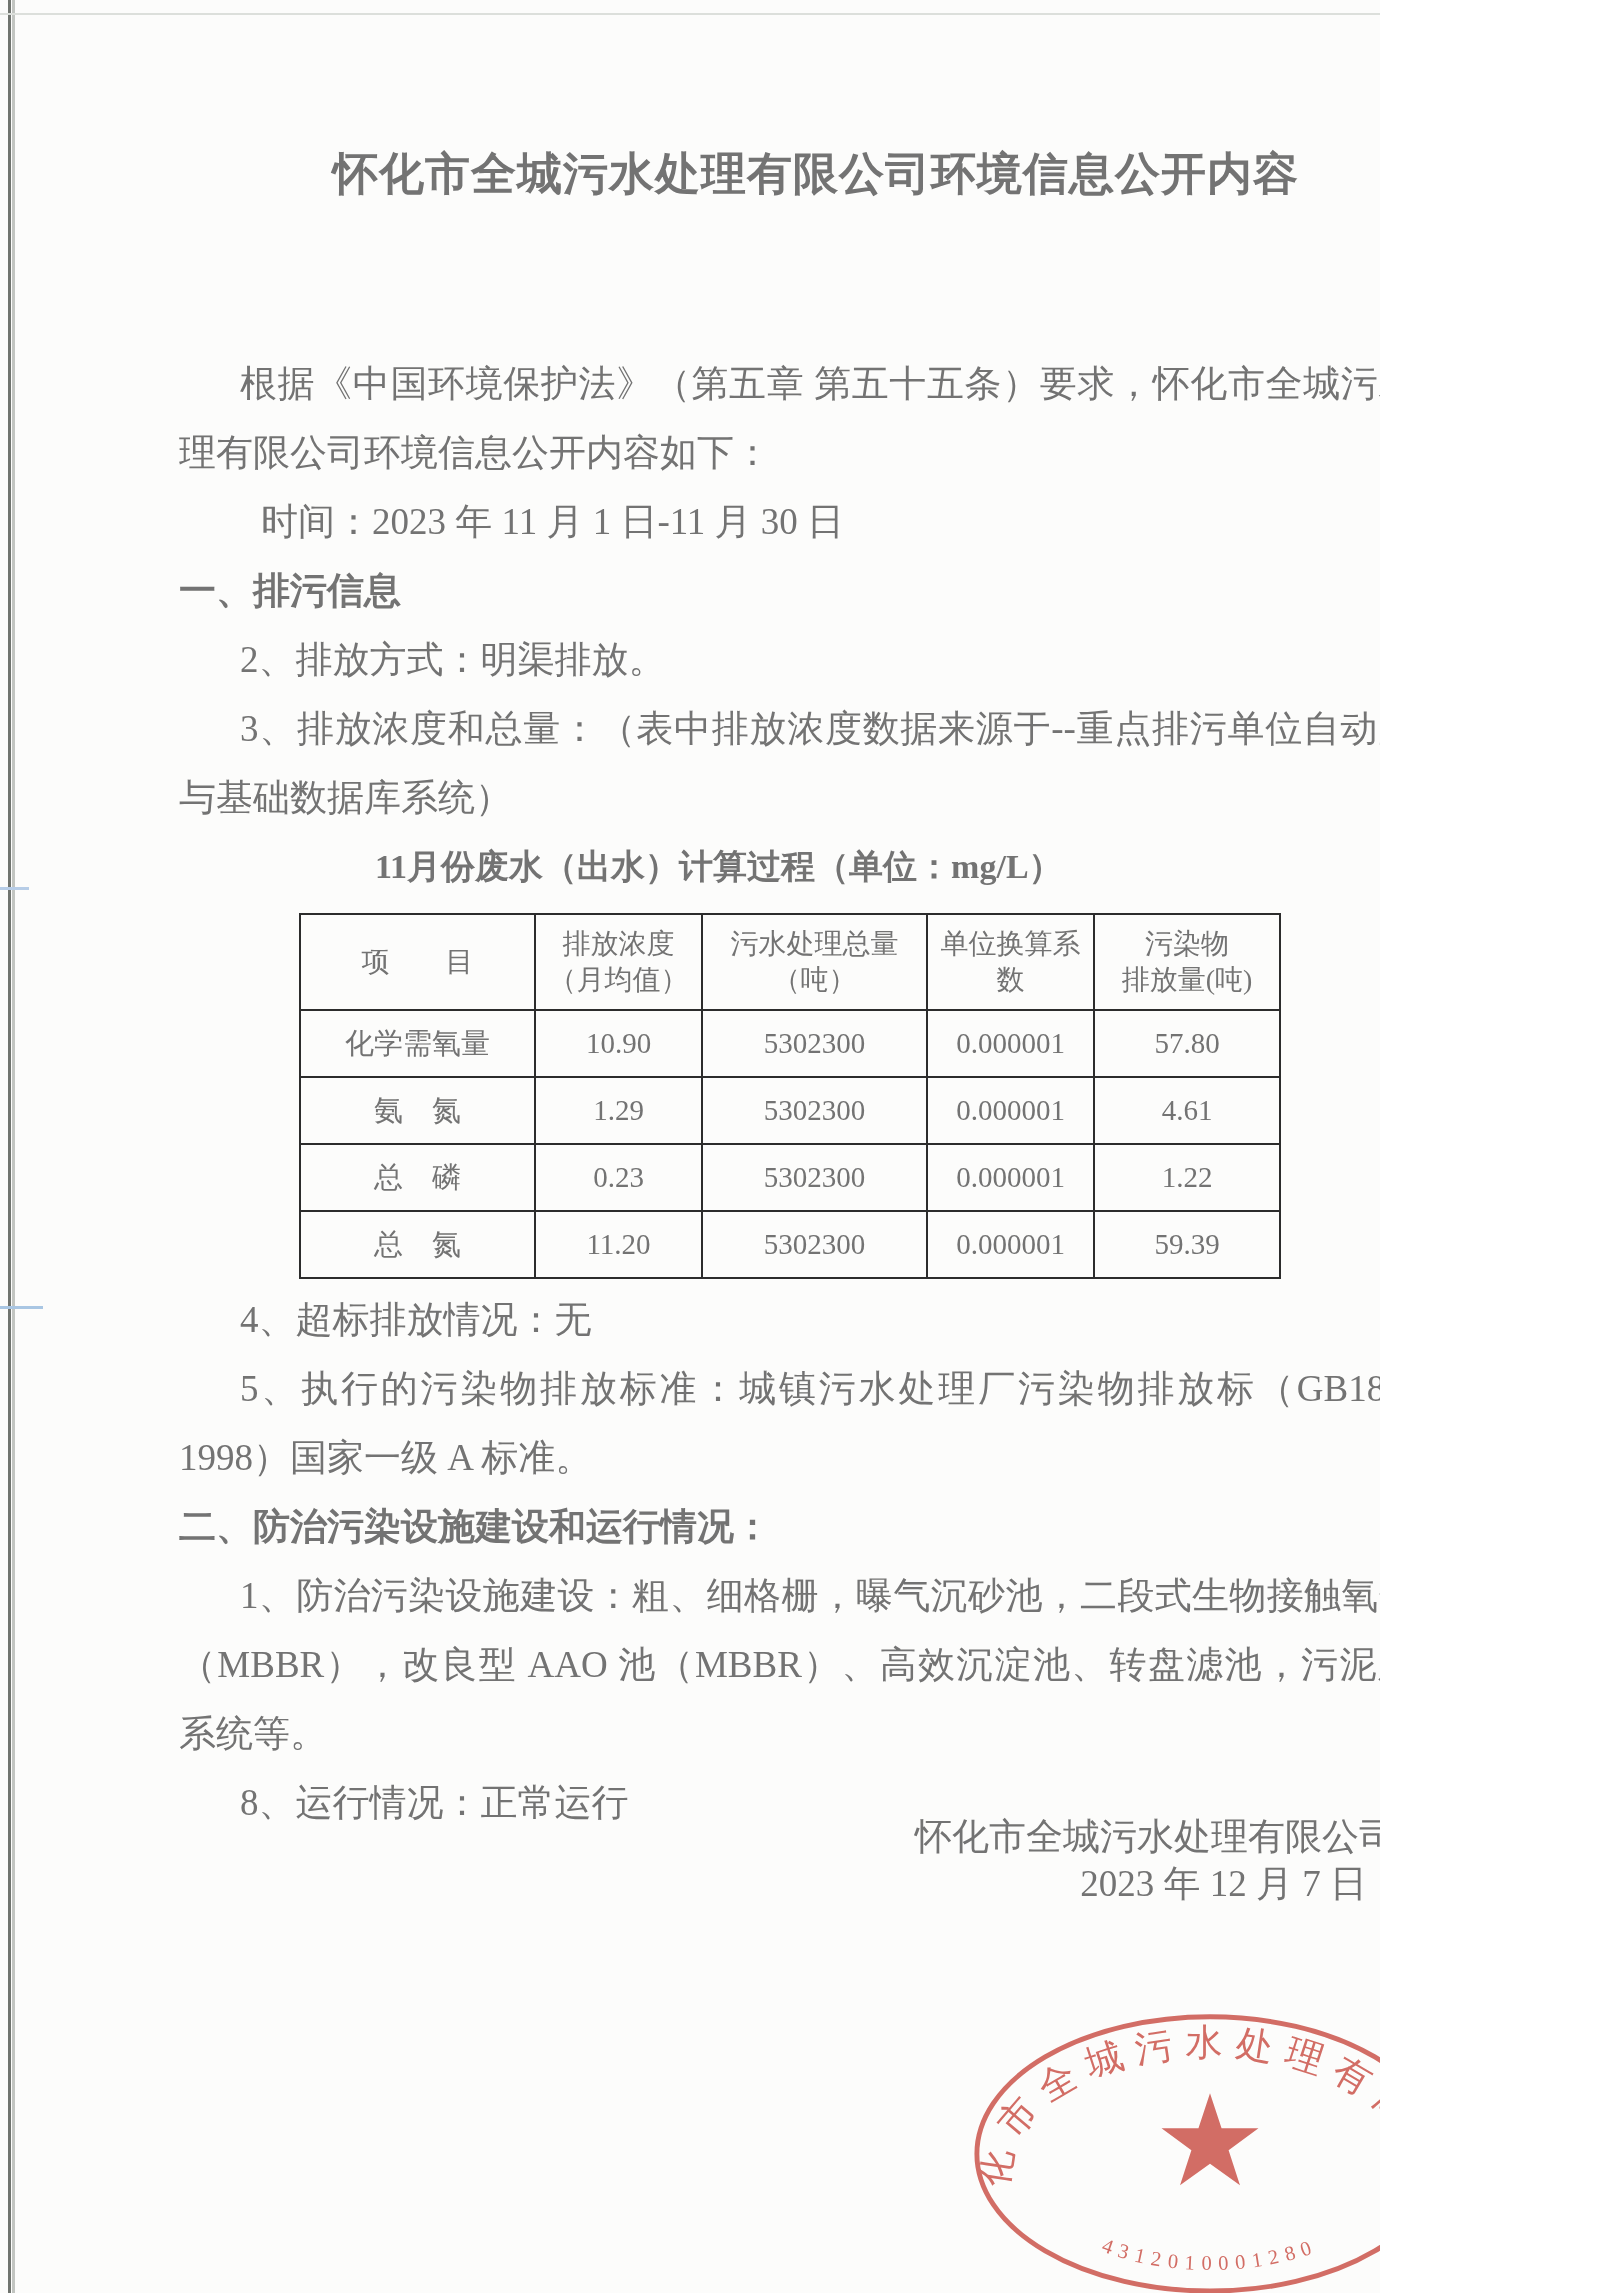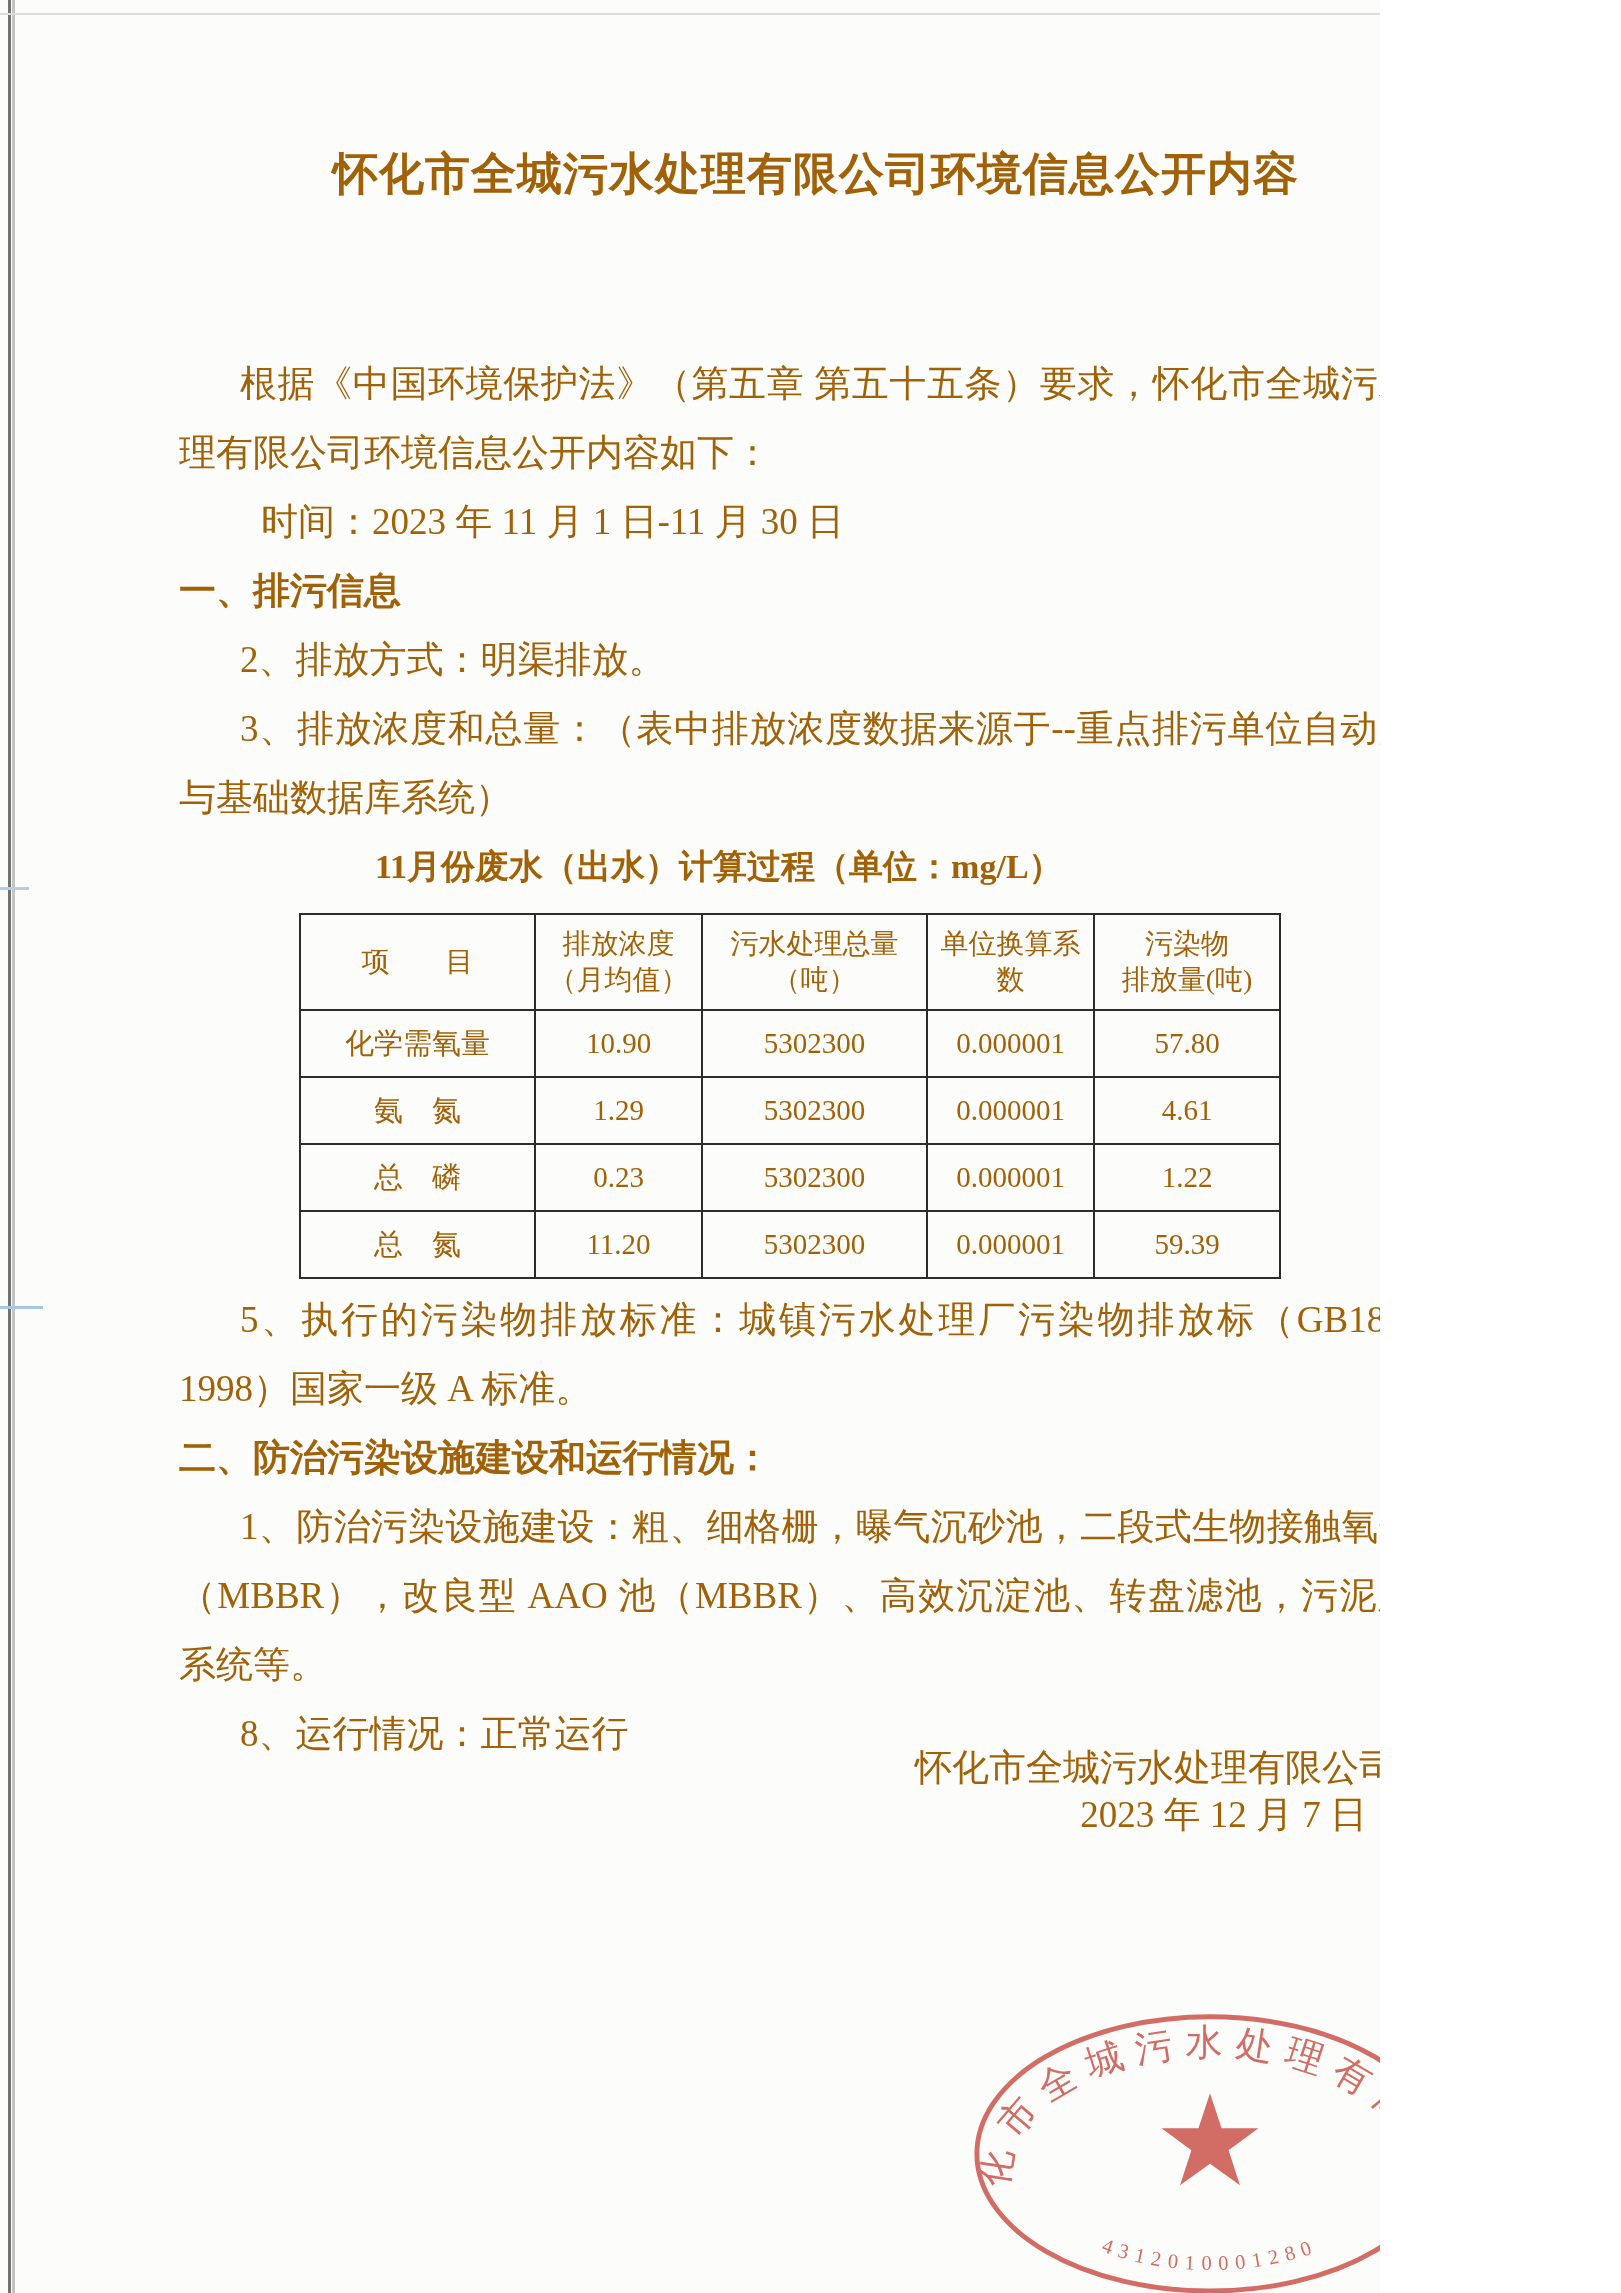--- a/index.html
+++ b/index.html
@@ -3,21 +3,21 @@
 <meta charset="utf-8">
 <style>
   html, body { margin: 0; padding: 0; background: #ffffff; }
   .page {
     position: relative;
     width: 1380px;
     height: 2294px;
     background: #fcfcfb;
     overflow: hidden;
     font-family: "Liberation Serif", serif;
-    color: #a16207;
+    color: #737373;
   }
   
   .edge-line-v   { position:absolute; left:7.8px;  top:0; width:2.9px;  height:2294px; background:#70746f; }
   .edge-line-v2  { position:absolute; left:11.8px; top:0; width:2.9px;  height:2294px; background:#c2c5c1; }
   .edge-line-h   { position:absolute; left:0; top:12.7px; width:1621px; height:2px; background:#dcdfdb; }
   .blue-mark-1   { position:absolute; left:0; top:887px;  width:29px; height:2.9px; background:#b7cde7; }
   .blue-mark-2   { position:absolute; left:0; top:1306px; width:43px; height:2.9px; background:#a9c6e3; }
 
   .content {
     position: absolute;
@@ -168,20 +168,21 @@
           <td>总　氮</td>
           <td>11.20</td>
           <td>5302300</td>
           <td>0.000001</td>
           <td>59.39</td>
         </tr>
       </tbody>
     </table>
 
     <div class="after-table">
+      <p class="para indent">4、超标排放情况：无</p>
       <p class="para indent">5、执行的污染物排放标准：城镇污水处理厂污染物排放标（GB18918-1998）国家一级 A 标准。</p>
 
       <h2 class="heading">二、防治污染设施建设和运行情况：</h2>
       <p class="para indent">1、防治污染设施建设：粗、细格栅，曝气沉砂池，二段式生物接触氧化池（MBBR），改良型 AAO 池（MBBR）、高效沉淀池、转盘滤池，污泥脱水系统等。</p>
       <p class="para indent">8、运行情况：正常运行</p>
     </div>
 
     <div class="signature">
       <div class="sig-company">怀化市全城污水处理有限公司</div>
       <div class="sig-date">2023 年 12 月 7 日</div>

